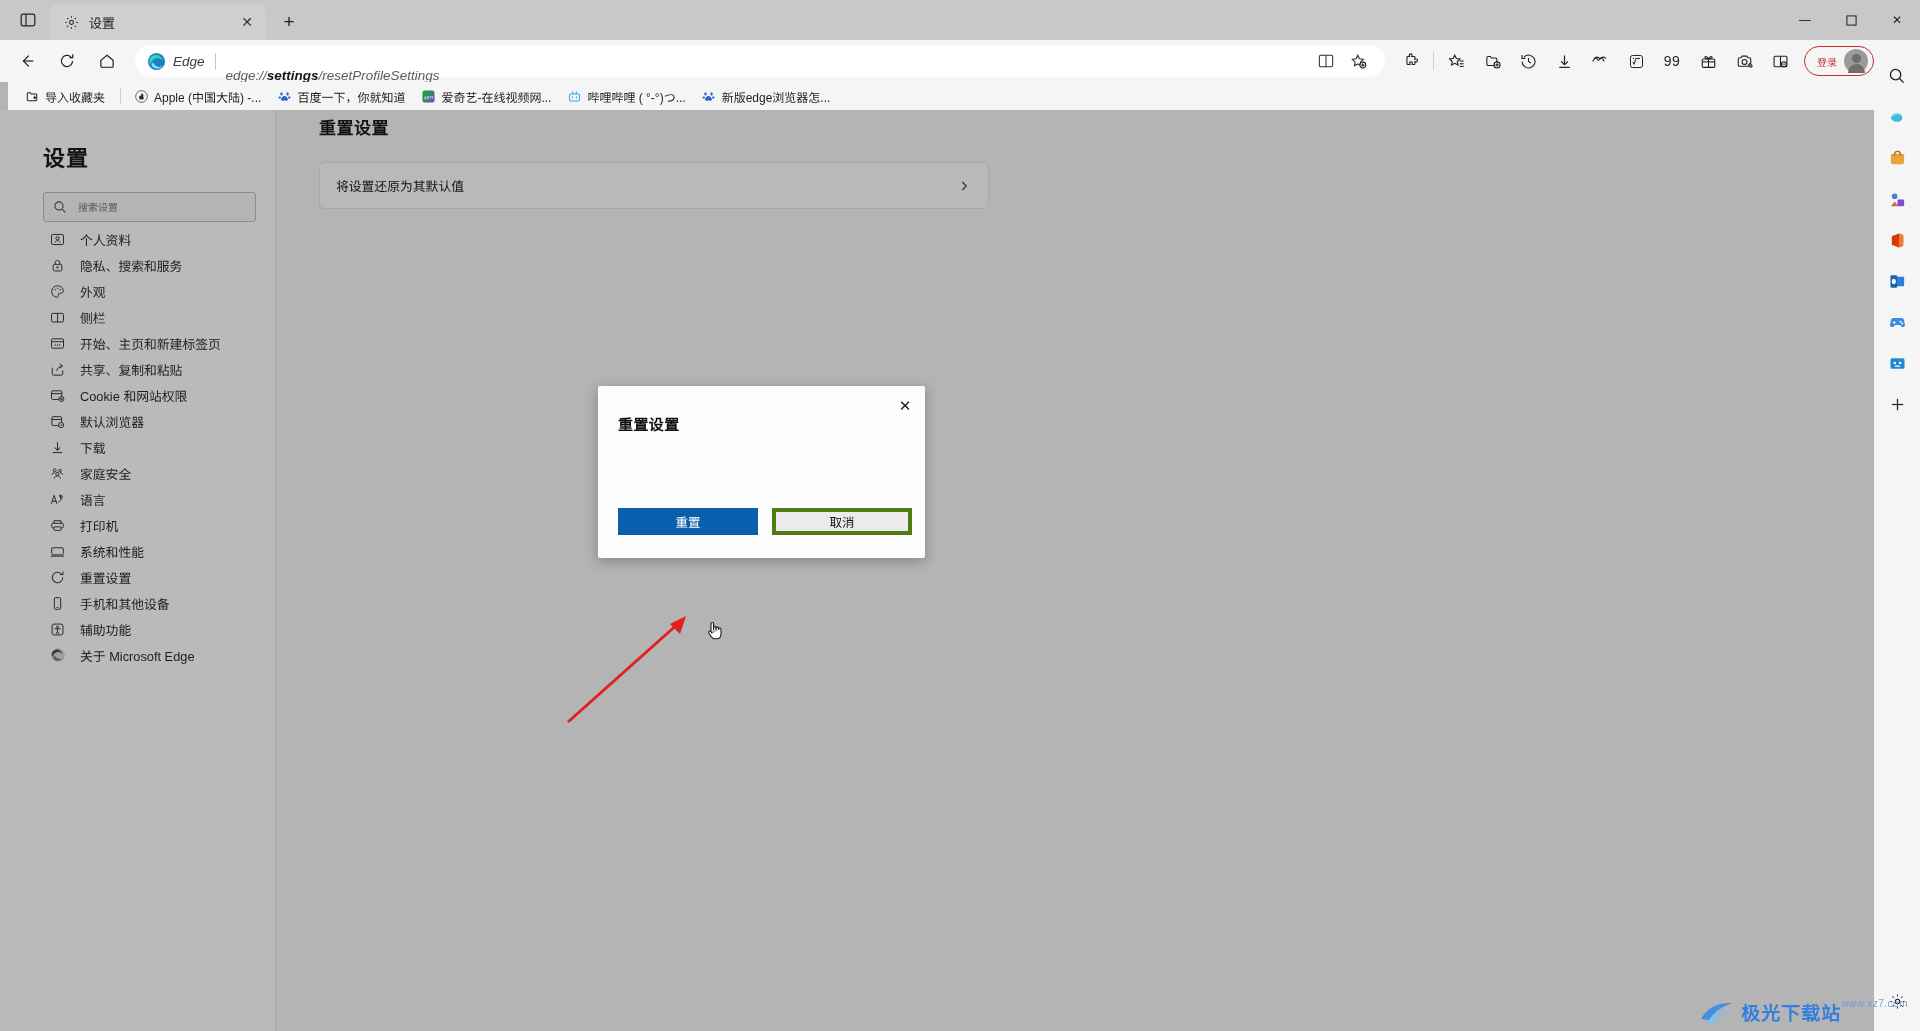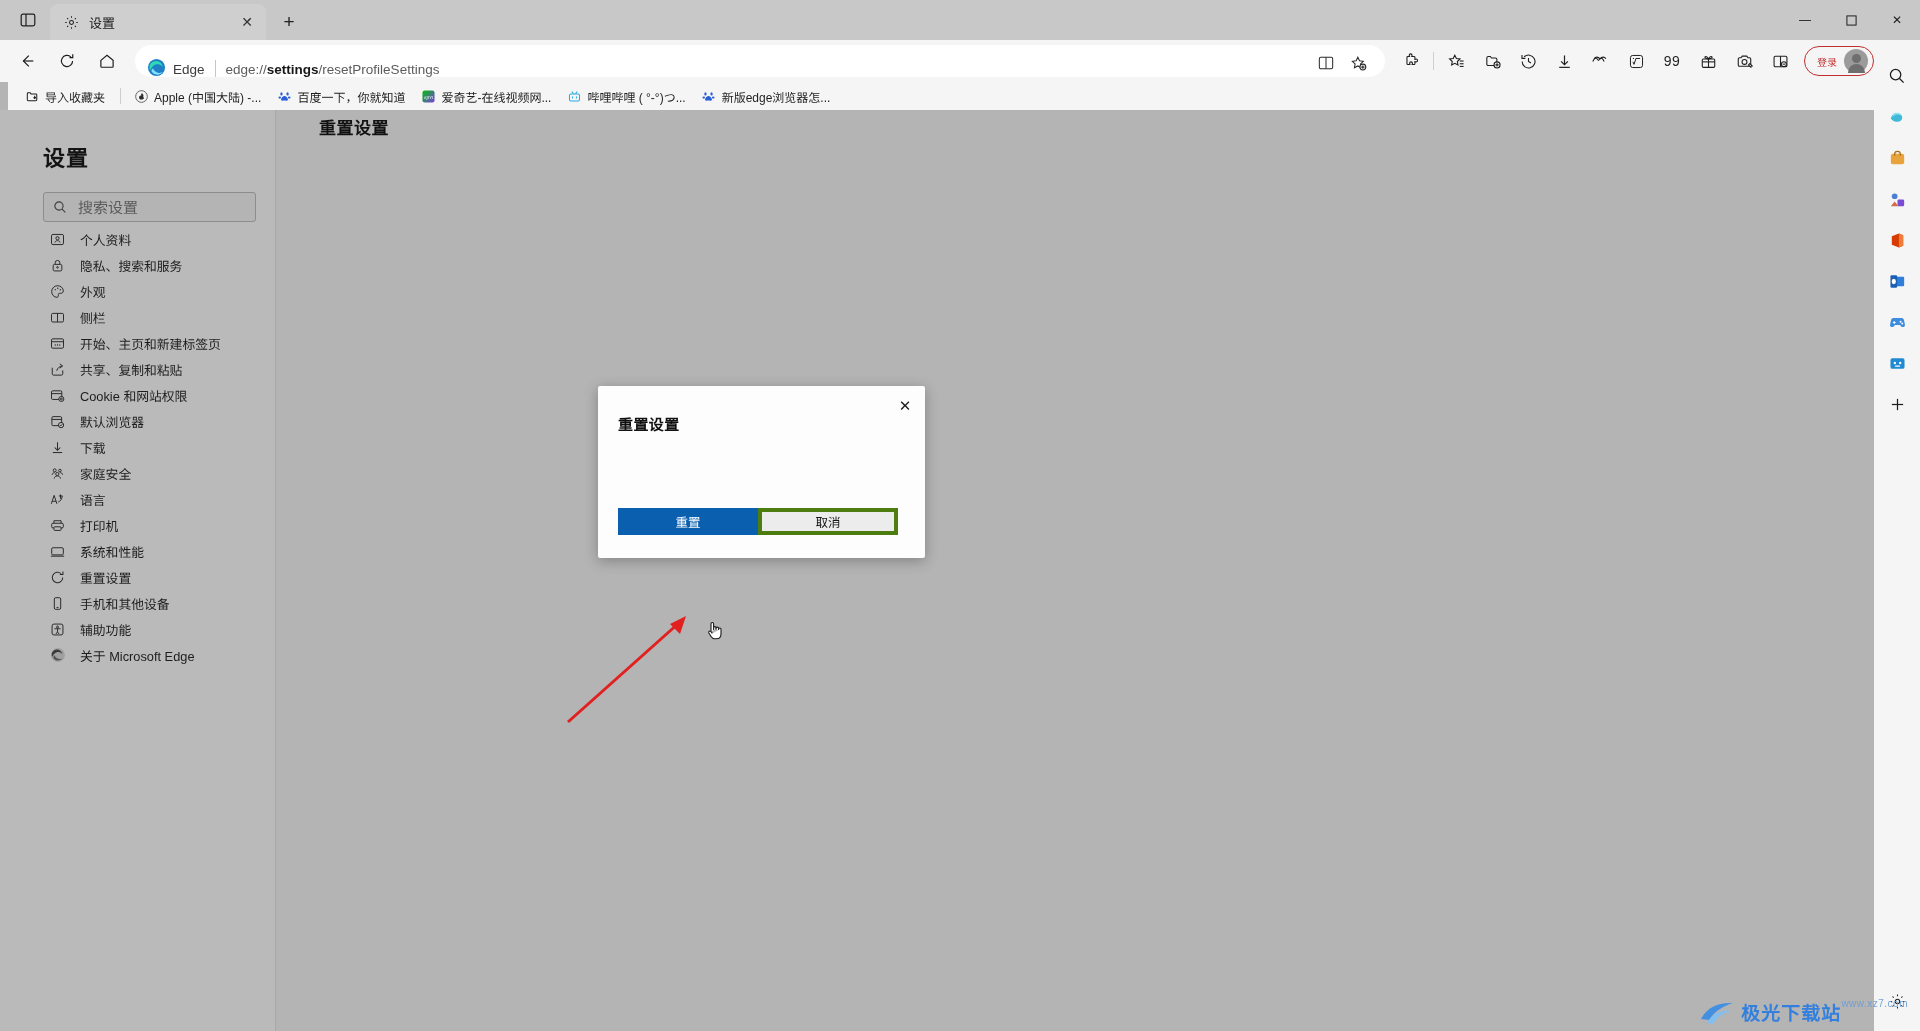--- a/index.html
+++ b/index.html
@@ -60,22 +60,23 @@
   }
   .nav-btn {
     width: 36px; height: 32px; margin: 0 2px;
     display: flex; align-items: center; justify-content: center;
     border-radius: 6px; color: #1b1b1b;
   }
   .nav-btn:first-child { margin-left: 9px; }
   .omnibox {
     flex: 1 1 auto; height: 32px; margin: 0 8px 0 8px;
     background: #ffffff; border-radius: 16px;
-    display: flex; align-items: flex-end; padding: 0 12px;
+    display: flex; align-items: center; padding: 0 12px;
     min-width: 0;
+    font-style: italic;
   }
   .omni-edge-logo { width: 19px; height: 19px; flex: 0 0 19px; }
   .omni-edge-label { font-size: 13.5px; color: #3b3b3b; margin-left: 7px; }
   .omni-sep { width: 1px; height: 17px; background: #c6c6c6; margin: 0 10px; }
   .omni-url { font-size: 13.5px; color: #5c5c5c; white-space: nowrap; overflow: hidden; margin-top: 28px; }
   .omni-url b { color: #171717; font-weight: 600; }
   .omni-right { margin-left: auto; display: flex; align-items: center; gap: 2px; }
   .omni-icon-btn { width: 30px; height: 28px; display:flex;align-items:center;justify-content:center;border-radius:5px;color:#2b2b2b; }
   .toolbar-right { display: flex; align-items: center; padding-right: 8px; }
   .tb-btn {
@@ -126,21 +127,21 @@
     margin: 30px 0 0 43px; letter-spacing: 1px;
   }
   .search-box {
     margin: 20px 0 0 43px; width: 213px; height: 30px;
     background: #b4b4b4; border: 1px solid #8d8d8d; border-radius: 3px;
     display: flex; align-items: center; padding: 0 9px;
   }
   .search-box .sicon { width: 14px; height: 14px; flex: 0 0 14px; color: #3d3d3d; }
   .search-box .sinput {
     border: 0; background: transparent; outline: none;
-    font-family: inherit; font-size: 15px; color: #4c1d95;
+    font-family: inherit; font-size: 10px; color: #4c1d95;
     margin-left: 9px; width: 160px;
   }
   .search-box .sinput::placeholder { color: #5c5c5c; }
   .navlist { margin-top: 4px; }
   .navitem {
     display: flex; align-items: center; height: 26px;
     padding-left: 49px; margin-bottom: 0; color: #1d1d1d;
   }
   .navitem + .navitem { margin-top: 0; }
   .navitem .nico { width: 17px; height: 17px; flex: 0 0 17px; display:flex;align-items:center;justify-content:center; color:#2a2a2a; }
@@ -174,21 +175,21 @@
   }
   .dialog-title {
     font-size: 15px; font-weight: 700; color: #111;
     margin: 27px 0 0 20px; letter-spacing: .4px;
   }
   .dialog-body {
     margin: 14px 20px 0 20px; font-size: 11.9px; line-height: 16.5px;
     color: #202020; text-align: justify;
   }
   .dialog-actions {
-    position: absolute; left: 20px; top: 122px; display: flex; 
+    position: absolute; left: 20px; top: 122px; display: flex; gap: 14px;
   }
   .btn-primary {
     width: 140px; height: 27px; background: #0a5fae; color: #ffffff;
     font-size: 12.5px; display: flex; align-items: center; justify-content: center;
     border: 0; font-family: inherit;
   }
   .btn-secondary {
     width: 140px; height: 27px; background: #ececec; color: #161616;
     border: 4px solid #4d7c0f; font-size: 12.5px;
     display: flex; align-items: center; justify-content: center; font-family: inherit;
@@ -672,20 +673,28 @@
               <path d="M4 13.3c1.5 2.8 4.5 4.1 7.6 3.4 2.2-.5 3.4-1.7 3.9-2.7-1.2 1.1-3 1.3-4.8.8-2.5-.7-4.3-2.4-5-4.4-.8 1-1.5 1.9-1.7 2.9z" fill="#555"></path>
             </svg>
           </span>
           <span class="nlabel">关于 Microsoft Edge</span>
         </div>
       </div>
     </div>
 
     <div class="content">
       <div class="content-title">重置设置</div>
+      <div class="reset-card">
+        <span class="rc-label">将设置还原为其默认值</span>
+        <span class="rc-chev">
+          <svg width="14" height="14" viewBox="0 0 16 16" fill="none" stroke="#2e2e2e" stroke-width="1.3">
+            <path d="M6 3.4L10.6 8 6 12.6"></path>
+          </svg>
+        </span>
+      </div>
     </div>
 
     <div class="dialog">
       <div class="dialog-close">✕</div>
       <div class="dialog-title">重置设置</div>
       <div class="dialog-actions">
         <button class="btn-primary">重置</button>
         <button class="btn-secondary">取消</button>
       </div>
     </div>

